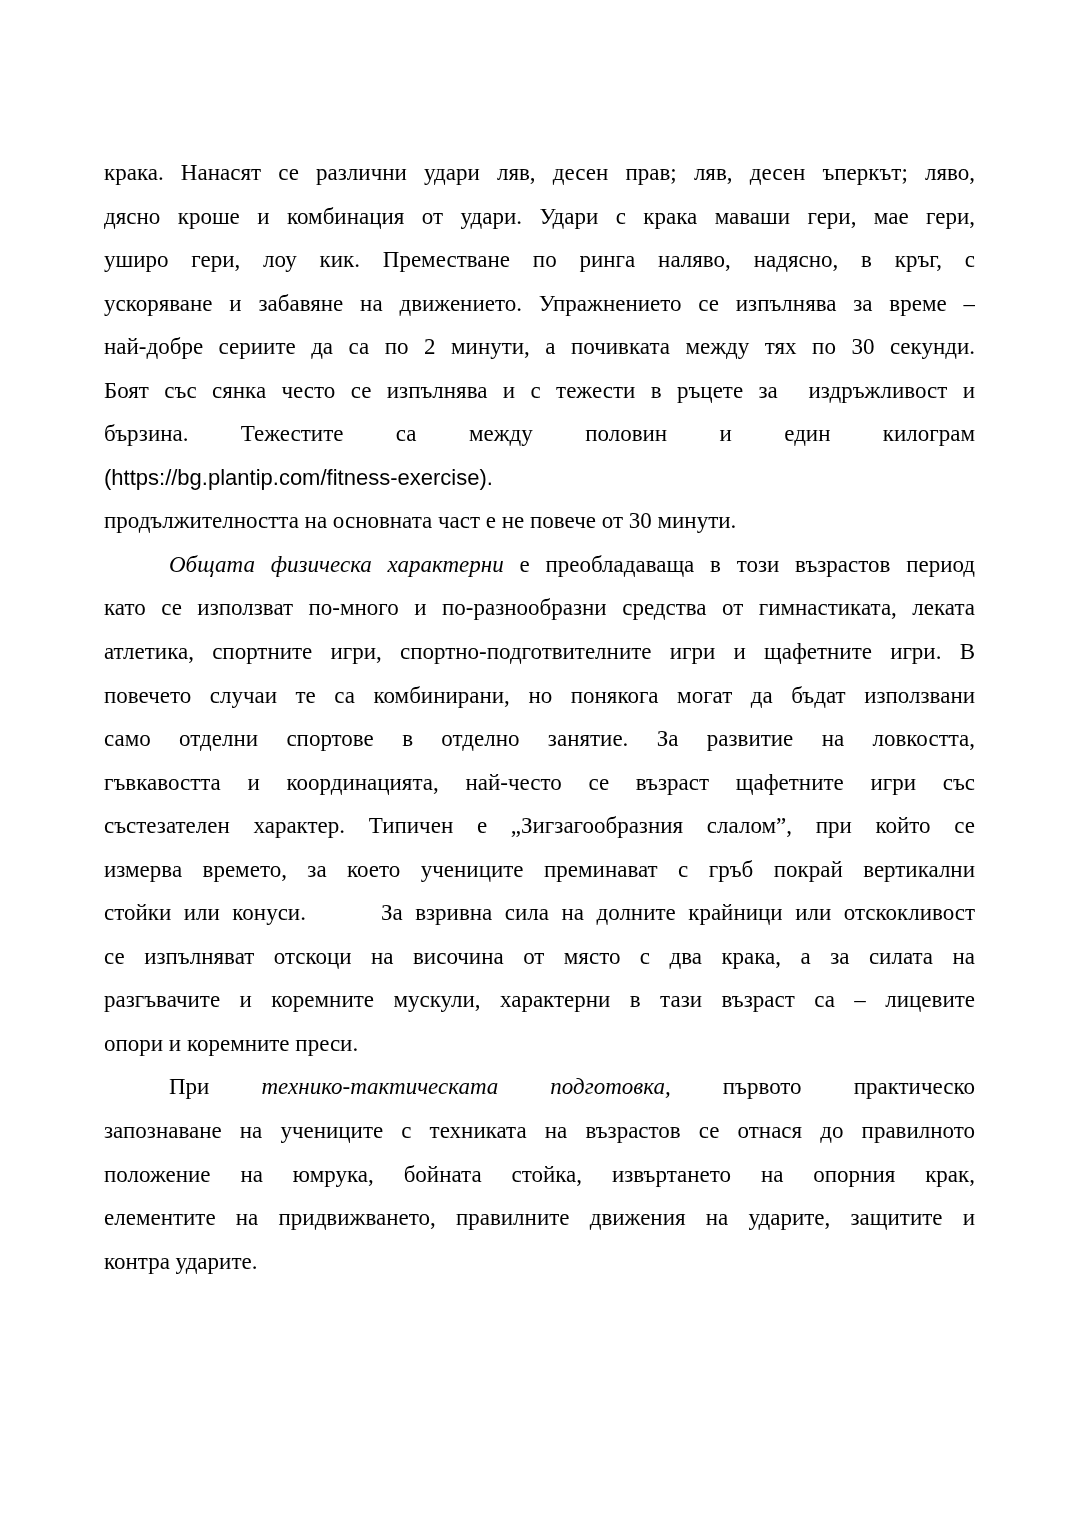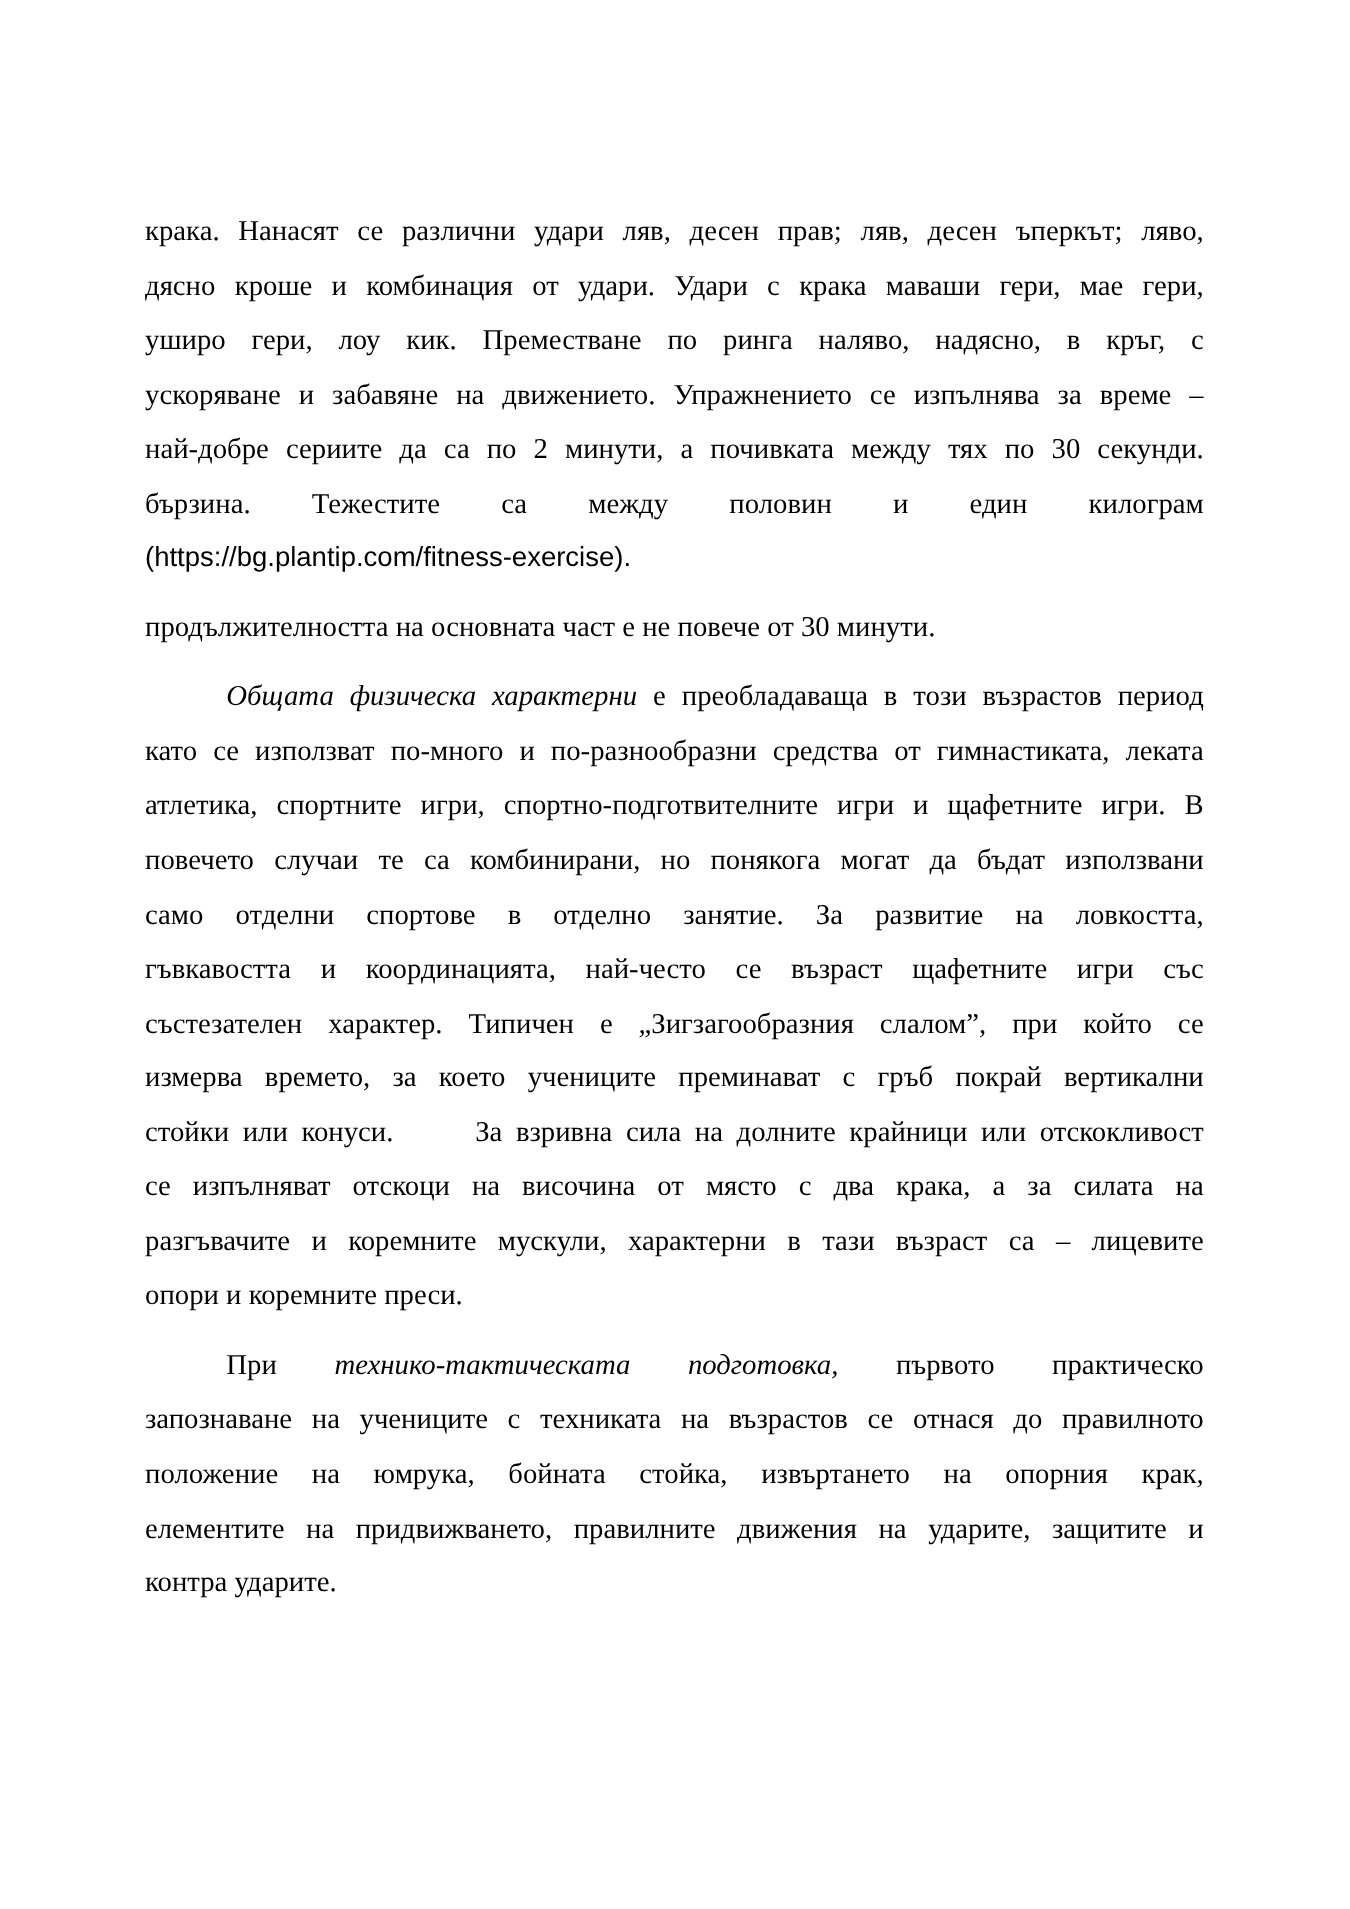--- a/index.html
+++ b/index.html
@@ -14,21 +14,21 @@
     font-family: "Liberation Serif", serif;
     color: #000000;
     overflow: hidden;
   }
   .doc {
     position: absolute;
     left: 104px;
     top: 151px;
     width: 871px;
   }
-  .para { margin: 12px; padding: 0; }
+  .para { margin: 0; padding: 0; }
   .line {
     font-size: 23px;
     line-height: 43.55px;
     height: 43.55px;
     overflow: hidden;
   }
   .jst {
     text-align: justify;
     text-align-last: justify;
   }
@@ -47,20 +47,21 @@
 <body>
 
 <div class="doc">
 
   <div class="para">
     <div class="line jst"><span>крака. Нанасят се различни удари ляв, десен прав; ляв, десен ъперкът; ляво,</span></div>
     <div class="line jst"><span>дясно кроше и комбинация от удари. Удари с крака маваши гери, мае гери,</span></div>
     <div class="line jst"><span>уширо гери, лоу кик. Преместване по ринга наляво, надясно, в кръг, с</span></div>
     <div class="line jst"><span>ускоряване и забавяне на движението. Упражнението се изпълнява за време –</span></div>
     <div class="line jst"><span>най-добре сериите да са по 2 минути, а почивката между тях по 30 секунди.</span></div>
+    <div class="line jst"><span>Боят със сянка често се изпълнява и с тежести в ръцете за &nbsp;издръжливост и</span></div>
     <div class="line jst"><span>бързина. Тежестите са между половин и един килограм</span></div>
     <div class="line left"><span class="sans">(https://bg.plantip.com/fitness-exercise).</span></div>
   </div>
 
   <div class="para">
     <div class="line left"><span>продължителността на основната част е не повече от 30 минути.</span></div>
   </div>
 
   <div class="para">
     <div class="line jst ind"><span class="it">Общата физическа характерни</span><span> е преобладаваща в този възрастов период</span></div>

